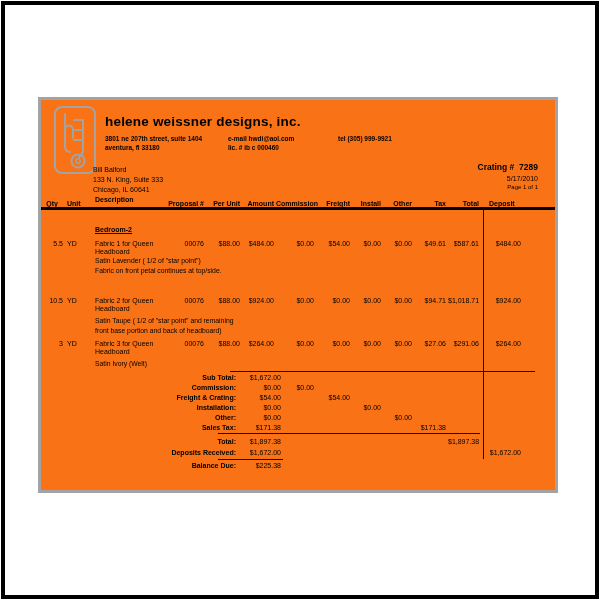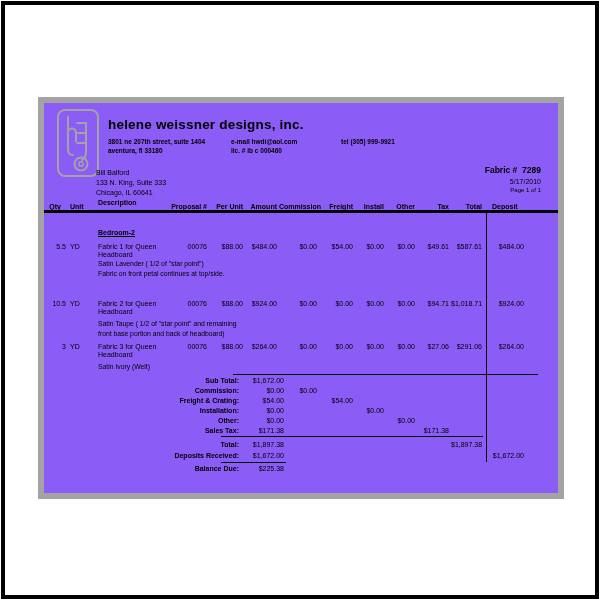--- a/index.html
+++ b/index.html
@@ -1,18 +1,18 @@
 <!DOCTYPE html>
 <html><head>
 <meta charset="utf-8">
 <style>
   html,body{margin:0;padding:0;}
   body{width:600px;height:600px;background:#ffffff;font-family:"Liberation Sans",sans-serif;color:#000;position:relative;overflow:hidden;}
   .frame{position:absolute;left:1px;top:1px;right:1px;bottom:1px;border:4px solid #000;}
-  .doc{position:absolute;left:38px;top:97px;width:514px;height:390px;border:6px solid #a3a3a3;background:#8b5cf6;}
+  .doc{position:absolute;left:38px;top:97px;width:514px;height:390px;border:3px solid #a3a3a3;background:#f97316;}
   .t{position:absolute;font-size:7px;line-height:8px;white-space:nowrap;}
   .b{font-weight:bold;}
   .small{font-size:6.5px;}
   .title{position:absolute;font-size:13.5px;font-weight:bold;white-space:nowrap;letter-spacing:.2px;}
   .invmeta{position:absolute;left:380px;width:117px;text-align:right;white-space:nowrap;}
   .hrule{position:absolute;background:#000;}
   .row{position:absolute;left:0;width:514px;height:1px;}
   .cell{position:absolute;top:0;font-size:7px;line-height:8px;white-space:nowrap;}
   .c-qty{left:0;width:22px;text-align:right;}
   .c-unit{left:26px;}
@@ -55,21 +55,21 @@
   <div class="t small b" style="left:64px;top:35px;">3801 ne 207th street, suite 1404</div>
   <div class="t small b" style="left:64px;top:44px;">aventura, fl 33180</div>
   <div class="t small b" style="left:187px;top:35px;">e-mail hwdi@aol.com</div>
   <div class="t small b" style="left:187px;top:44px;">lic. # ib c 000460</div>
   <div class="t small b" style="left:297px;top:35px;">tel (305) 999-9921</div>
 
   <div class="t" style="left:52px;top:66px;">Bill Balford</div>
   <div class="t" style="left:52px;top:76px;">133 N. King, Suite 333</div>
   <div class="t" style="left:52px;top:86px;">Chicago, IL 60641</div>
 
-  <div class="invmeta b" style="top:62px;font-size:8.5px;"><span>Fabric #</span>&nbsp;&nbsp;<span>7289</span></div>
+  <div class="invmeta b" style="top:62px;font-size:8.5px;"><span>Crating #</span>&nbsp;&nbsp;<span>7289</span></div>
   <div class="invmeta" style="top:75px;font-size:7px;">5/17/2010</div>
   <div class="invmeta" style="top:84px;font-size:6px;">Page 1 of 1</div>
 
   <div class="row" style="top:100px;">
     <div class="cell b" style="left:0;width:17px;text-align:right;">Qty</div>
     <div class="cell b c-unit">Unit</div>
     <div class="cell b" style="left:54px;top:-4px;">Description</div>
     <div class="cell b c-prop">Proposal #</div>
     <div class="cell b c-per">Per Unit</div>
     <div class="cell b c-amt">Amount</div>

